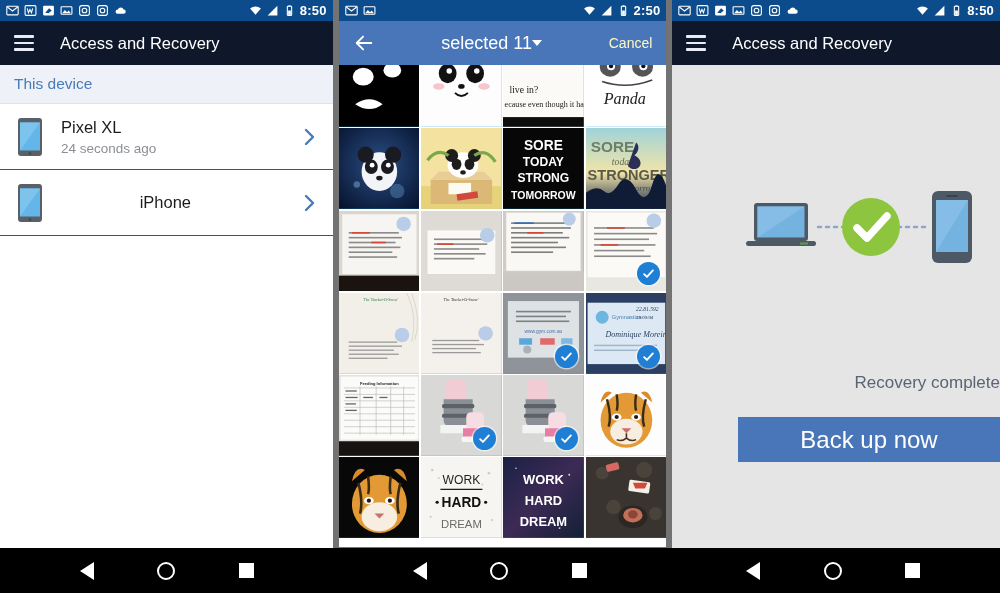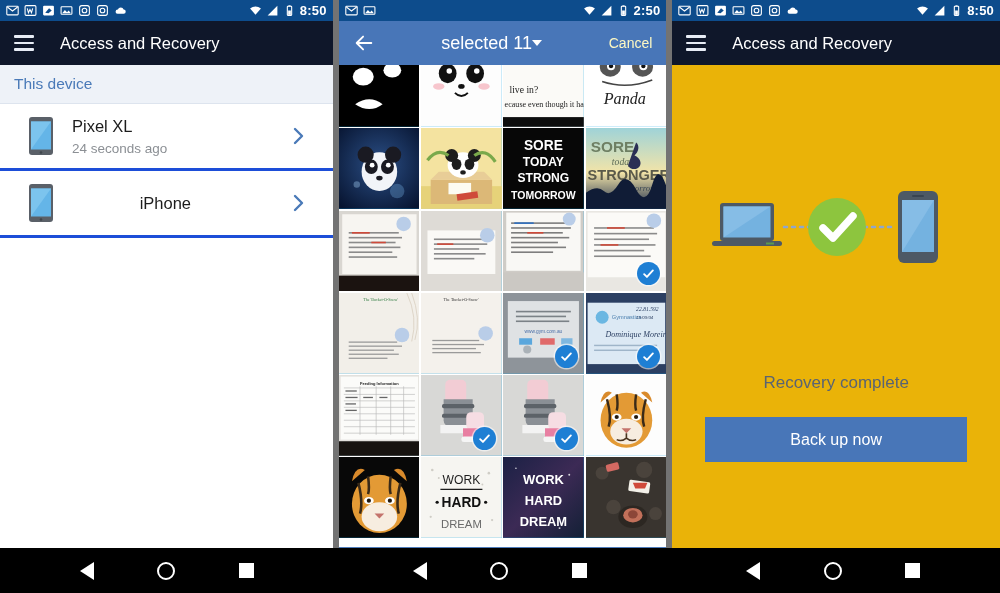--- a/index.html
+++ b/index.html
@@ -89,23 +89,23 @@
   .section-head {
     background: #eef2f8;
     color: #4a7ab8;
     font-size: 15.5px;
     padding: 10px 14px;
     border-bottom: 1px solid #dde4ee;
   }
   .device-row {
     display: flex;
     align-items: center;
-    padding: 12px 28px;
+    padding: 12px 17px;
     background: #fff;
-    border-bottom: 3px solid #1d4ed8;
+    border-bottom: 1px solid #1d4ed8;
     cursor: pointer;
     min-height: 66px;
   }
   .phone-ico { width: 26px; height: 40px; flex: 0 0 auto; }
   .device-text { flex: 1 1 auto; margin-left: 18px; }
   .device-name { font-size: 16.5px; color: #1c1c1c; line-height: 1.25; }
   .device-name.centered { text-align: center; padding-right: 34px; }
   .device-sub { font-size: 13.5px; color: #8b8f94; margin-top: 4px; }
   .chev { width: 12px; height: 18px; flex: 0 0 auto; }
 
@@ -154,39 +154,39 @@
     justify-content: center;
     gap: 11px;
     cursor: pointer;
   }
   .recover-bar span { color:#fff; font-size: 18px; }
   .dl-ico { width: 19px; height: 19px; }
 
   
   .p3-body {
     flex: 1 1 auto;
-    background: #eab308;
+    background: #e5e5e5;
     display: flex;
     flex-direction: column;
-    align-items: center;
+    align-items: flex-end;
     position: relative;
   }
   .illus { margin-top: 112px; }
   .p3-status {
     margin-top: 96px;
     color: #5a6473;
     font-size: 17px;
   }
   .backup-btn {
     margin-top: 24px;
     width: 262px;
     height: 45px;
     background: #4876b8;
     color: #fff;
-    font-size: 16px;
+    font-size: 24px;
     display: flex;
     align-items: center;
     justify-content: center;
     cursor: pointer;
     border: none;
     font-family: "Liberation Sans", sans-serif;
   }
 
   
   .navbar {

